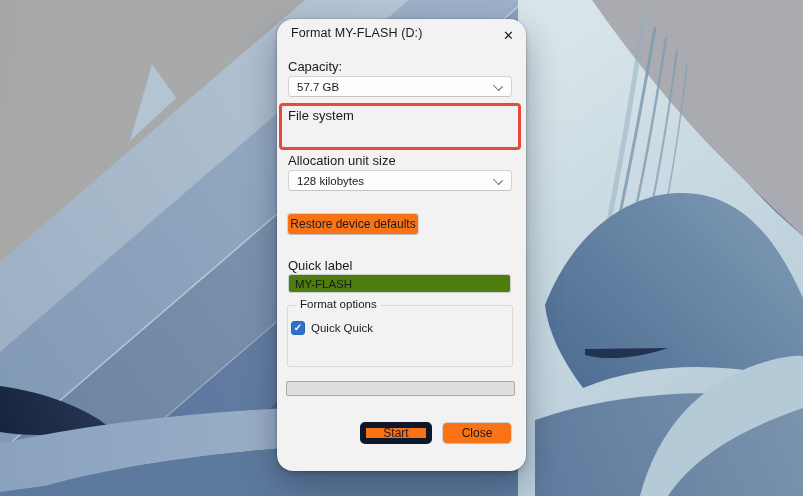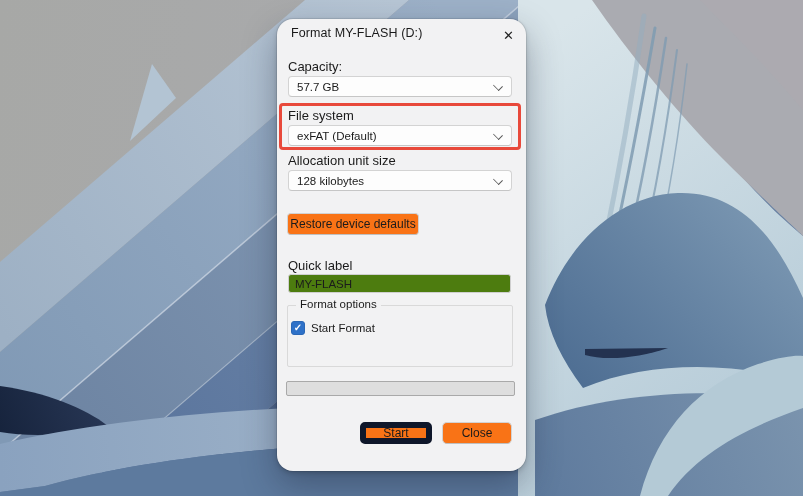--- a/index.html
+++ b/index.html
@@ -170,44 +170,40 @@
     </div>
 
     <span class="lbl" style="top:40px">Capacity:</span>
     <div class="combo" style="top:57px">
       <span>57.7 GB</span>
       <span class="chev"></span>
     </div>
 
     <div class="redbox"></div>
     <span class="lbl" style="top:89px">File system</span>
-    <div class="combo" style="top:106px">
-      <span>exFAT (Default)</span>
-      <span class="chev"></span>
-    </div>
 
     <span class="lbl" style="top:134px">Allocation unit size</span>
     <div class="combo" style="top:151px">
       <span>128 kilobytes</span>
       <span class="chev"></span>
     </div>
 
     <div class="btn btn-restore">Restore device defaults</div>
 
     <span class="lbl" style="top:239px">Quick label</span>
     <input class="textinput" type="text" value="MY-FLASH" style="">
 
     <div class="groupbox">
       <span class="legend">Format options</span>
     </div>
     <div class="cbrow">
       <span class="checkbox">
         <span>✓</span>
       </span>
-      <span class="cblabel">Start Format</span>
+      <span class="cblabel">Quick Quick</span>
     </div>
 
     <div class="progress"></div>
 
     <div class="btn btn-start">Start</div>
     <div class="btn btn-close">Close</div>
   </div>
 
 </div>
 

